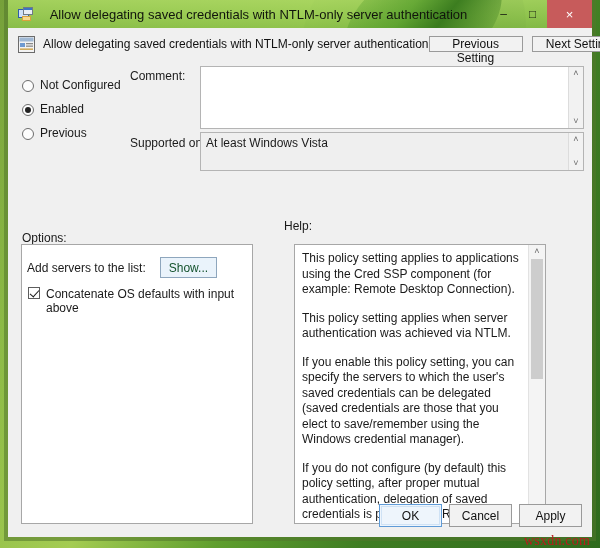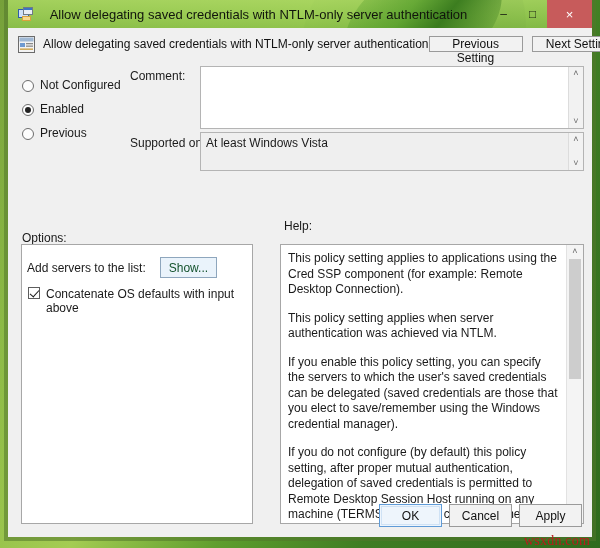--- a/index.html
+++ b/index.html
@@ -282,22 +282,22 @@
     width: 4px; height: 8px;
     border: solid #1b1b1b;
     border-width: 0 1.6px 1.6px 0;
     transform: rotate(42deg);
   }
   #concat-row span { font-size: 12px; color: #1a1a1a; }
 
   
   #help-panel {
     position: absolute;
-    left: 272px; top: 216px;
-    width: 304px; height: 280px;
+    left: 286px; top: 216px;
+    width: 252px; height: 280px;
     box-sizing: border-box;
     background: #ffffff;
     border: 1px solid #a7a7a7;
     display: flex;
   }
   #help-text {
     flex: 1;
     padding: 6px 8px 6px 7px;
     font-size: 12px;
     line-height: 15.5px;

